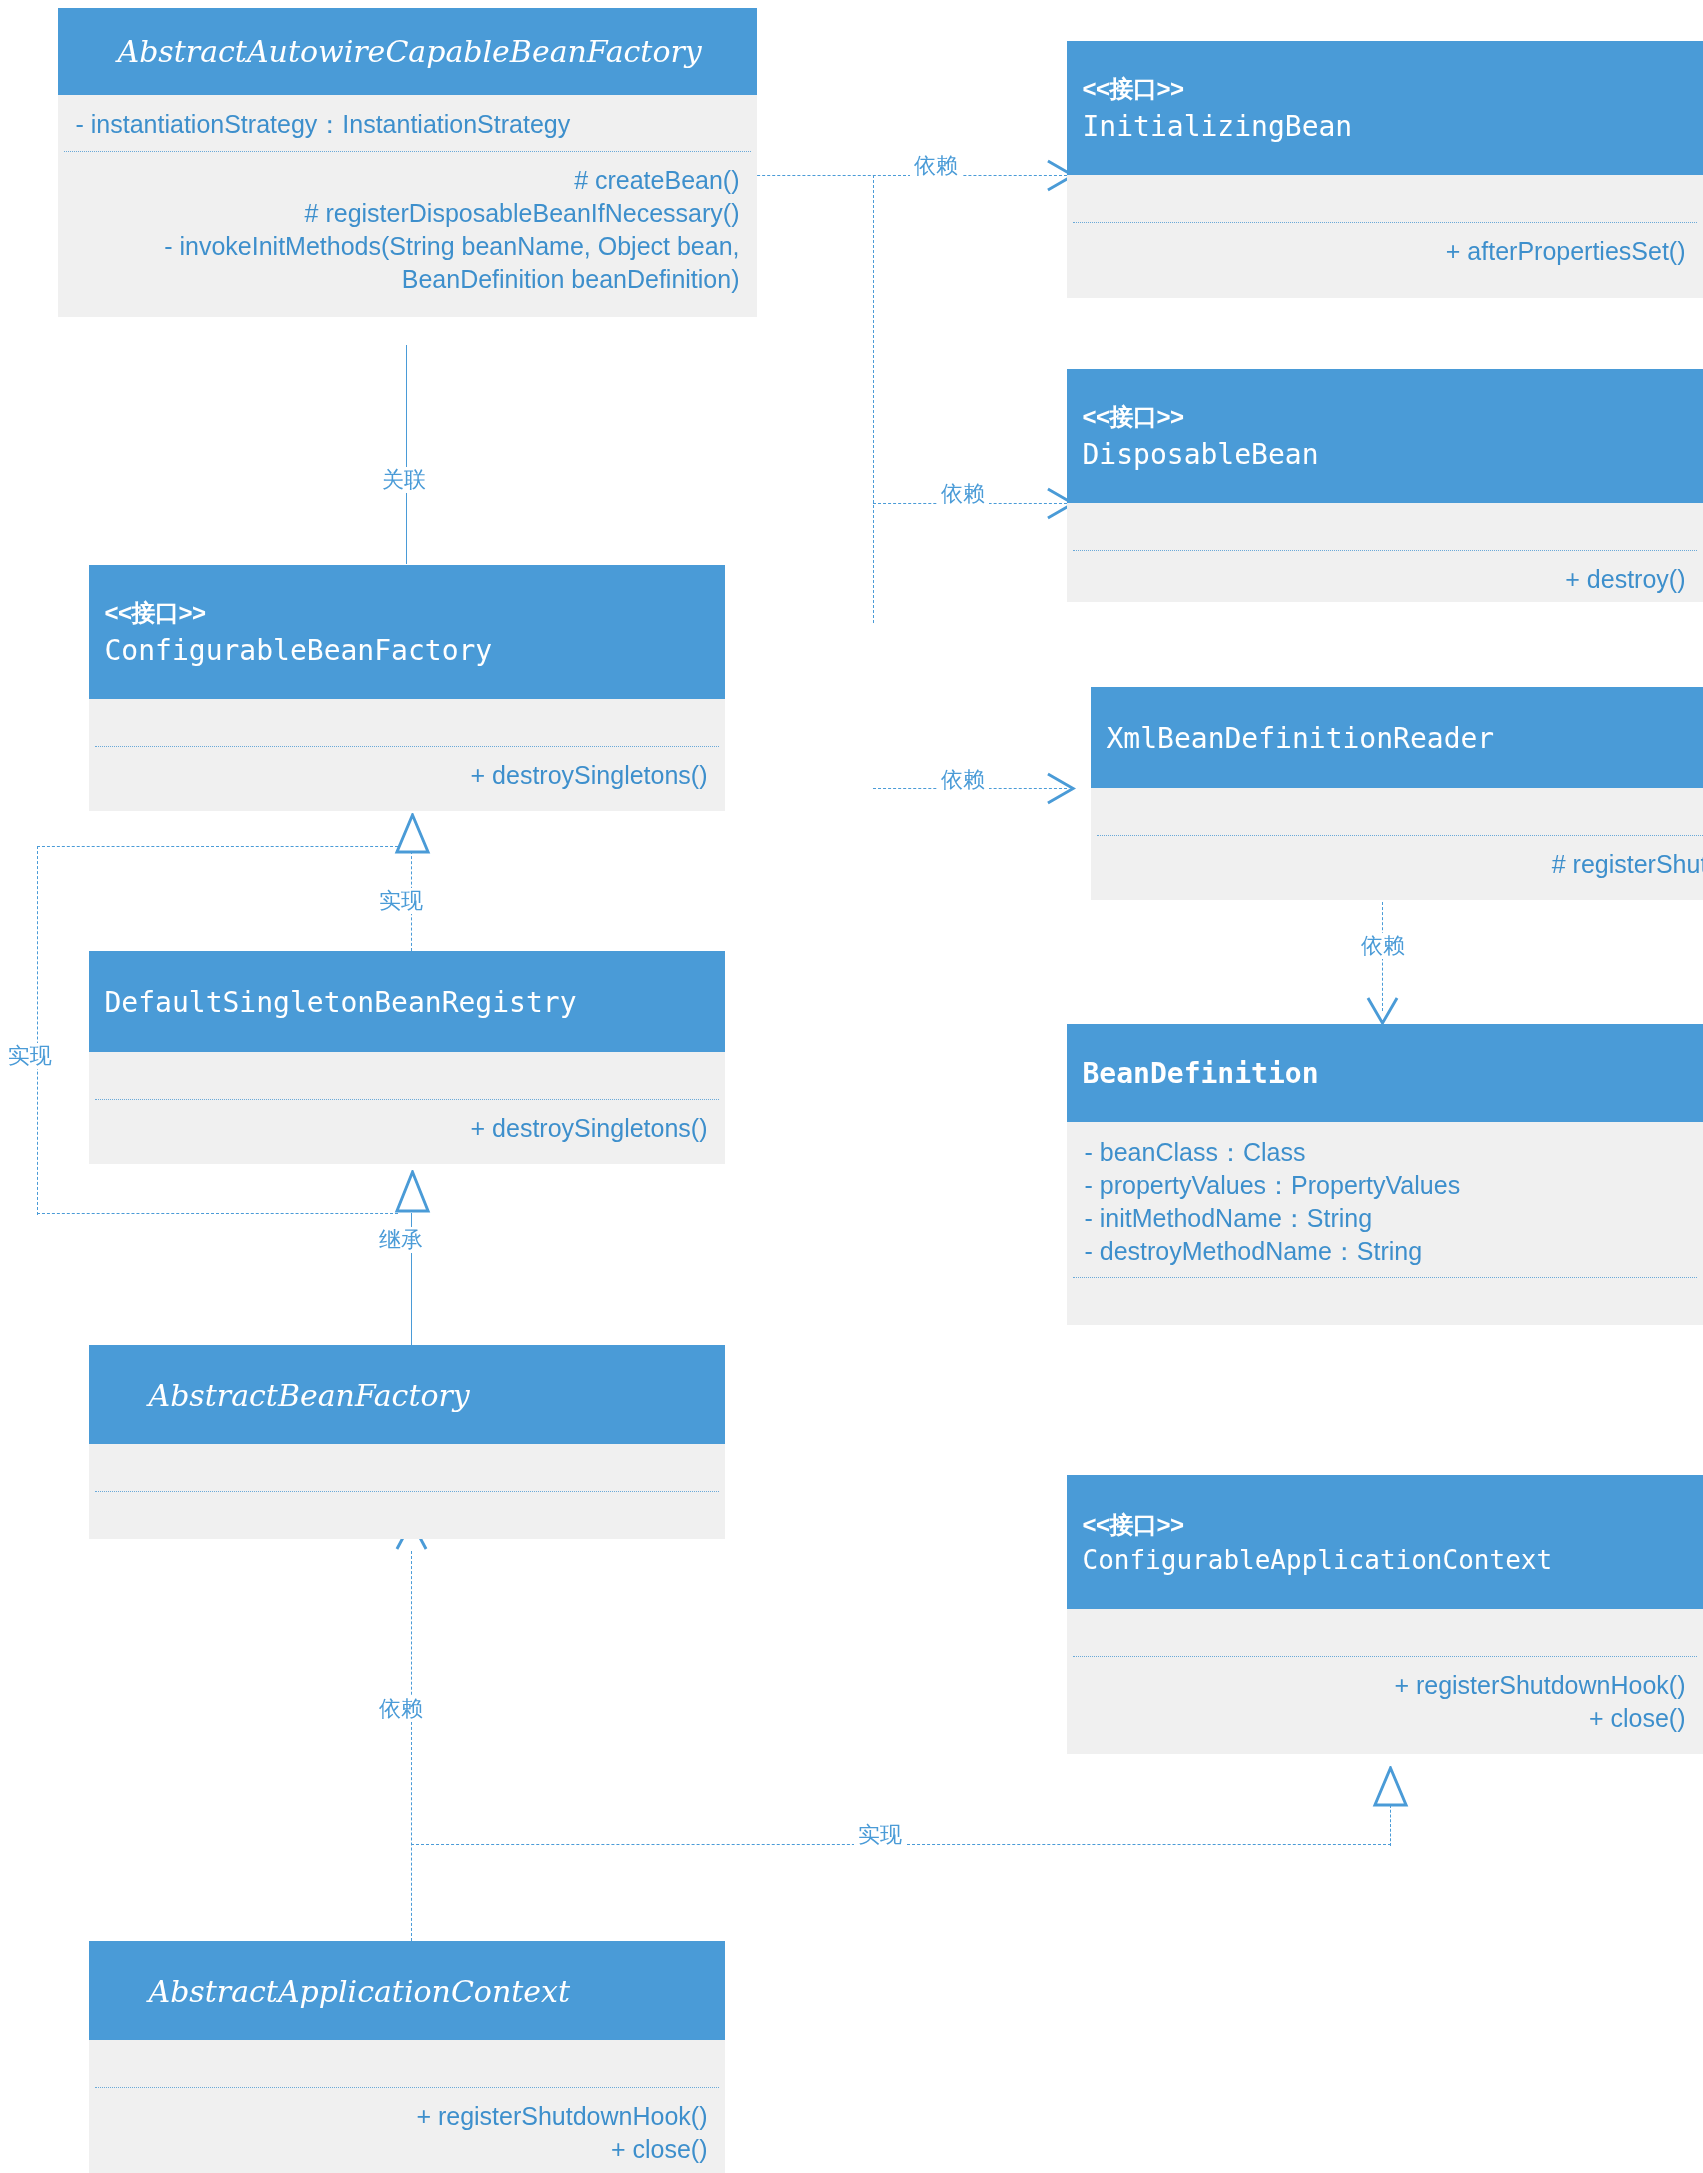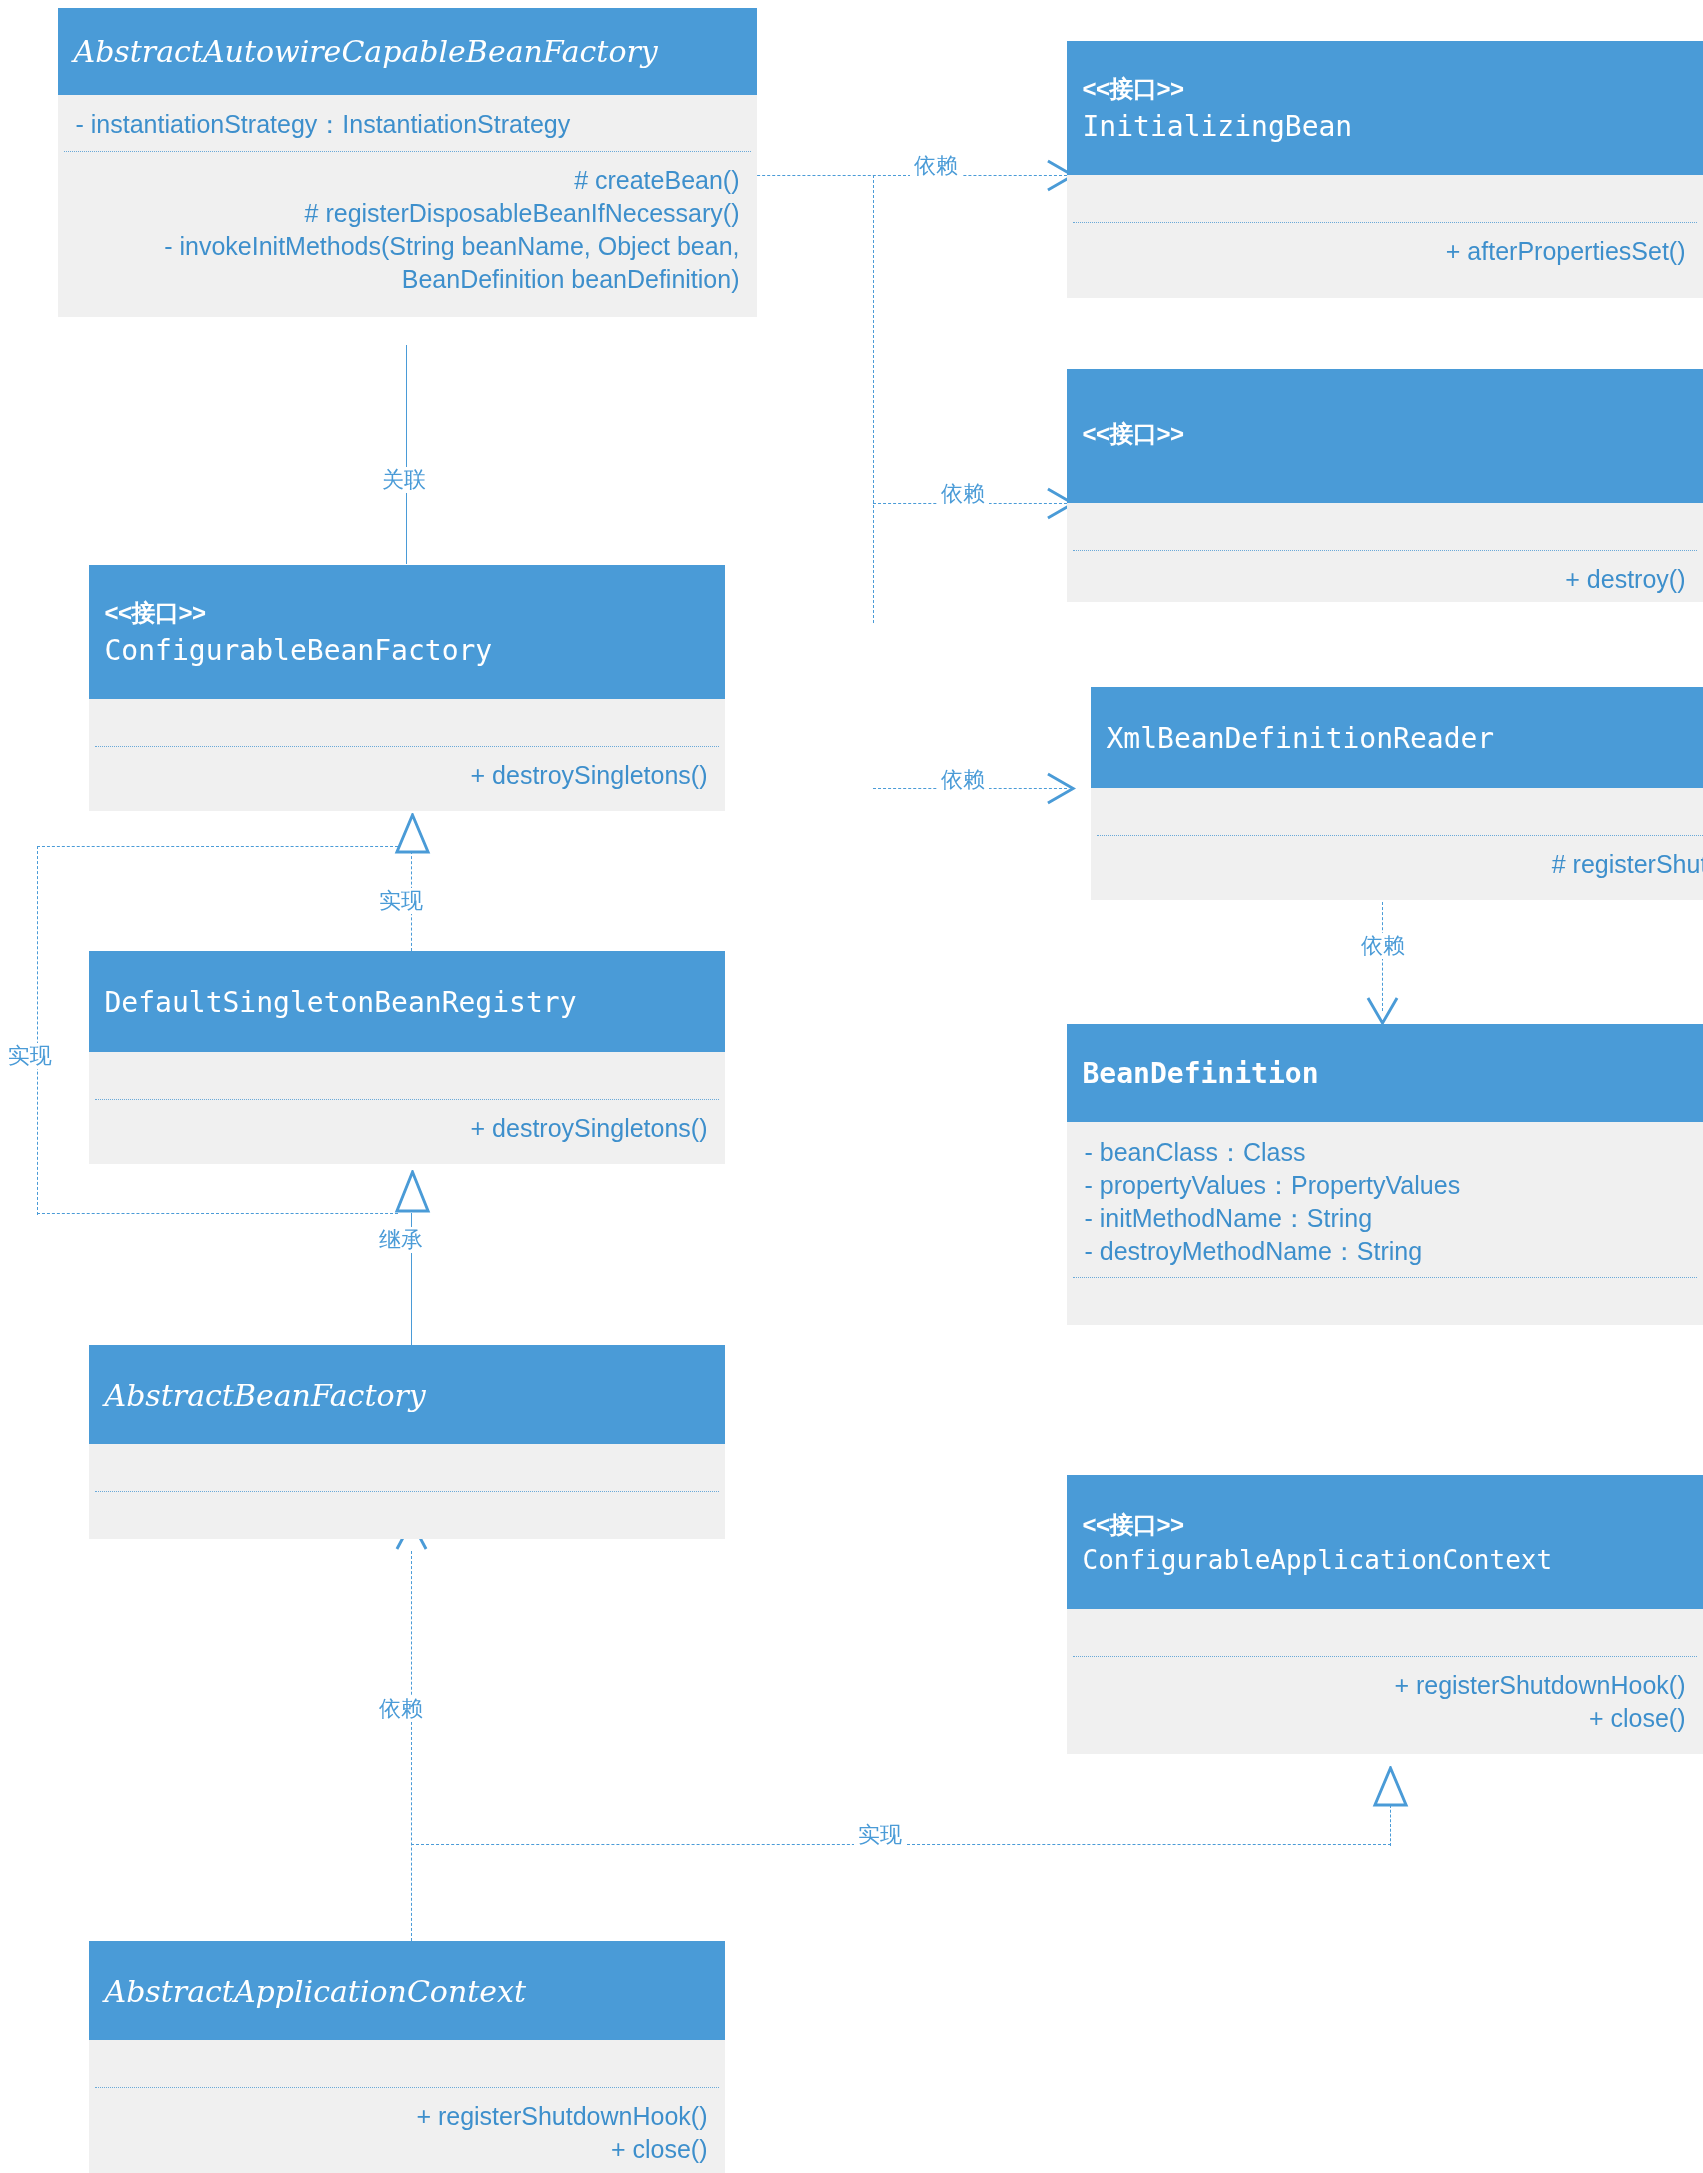--- a/index.html
+++ b/index.html
@@ -41,20 +41,21 @@
   .cls-name {
     font-family: "DejaVu Sans Mono", monospace;
     font-size: 28px;
     line-height: 1.2;
     white-space: nowrap;
   }
   .cls-name.italic {
     font-family: "DejaVu Serif", serif;
     font-style: italic;
     font-size: 30px;
+    margin-left: 44px;
   }
   .uml-body {
     background: #f0f0f0;
     box-sizing: border-box;
   }
   .compartment {
     box-sizing: border-box;
     padding: 7.8px 17.5px 9.7px 17.5px;
     color: #3d8fcc;
     font-size: 25px;
@@ -182,20 +183,21 @@
       <div class="sep"></div>
       <div class="compartment ops" style="padding-bottom:30px;">
         <div class="member">+ afterPropertiesSet()</div>
       </div>
     </div>
   </div>
 
   <div class="uml-class" style="left:1067px; top:369px; width:636px;">
     <div class="uml-header" style="height:134px;">
       <div class="stereotype">&lt;&lt;接口&gt;&gt;</div>
+      <div class="cls-name">DisposableBean</div>
     </div>
     <div class="uml-body">
       <div class="compartment attrs" style="height:47px;"></div>
       <div class="sep"></div>
       <div class="compartment ops" style="padding-bottom:6px;">
         <div class="member">+ destroy()</div>
       </div>
     </div>
   </div>
 

